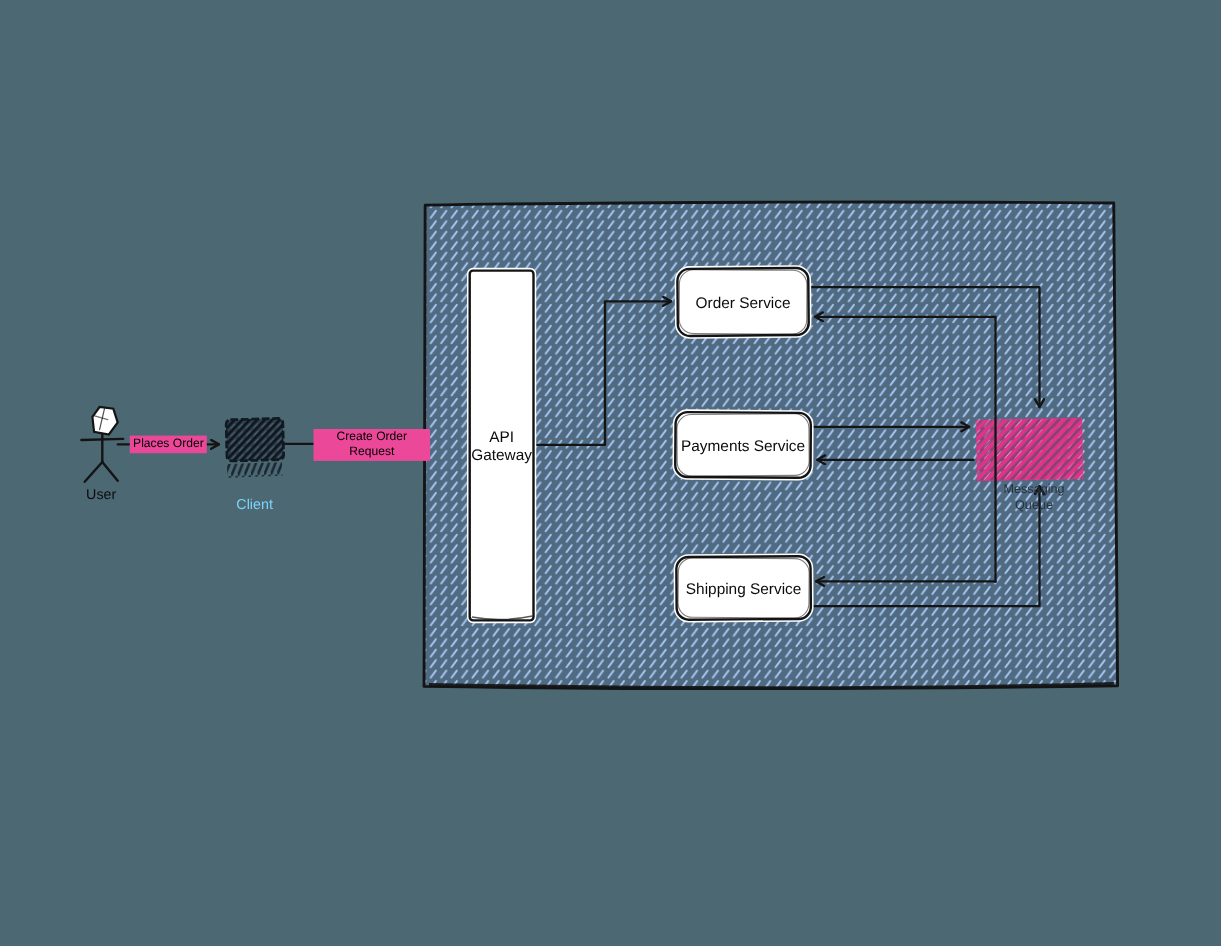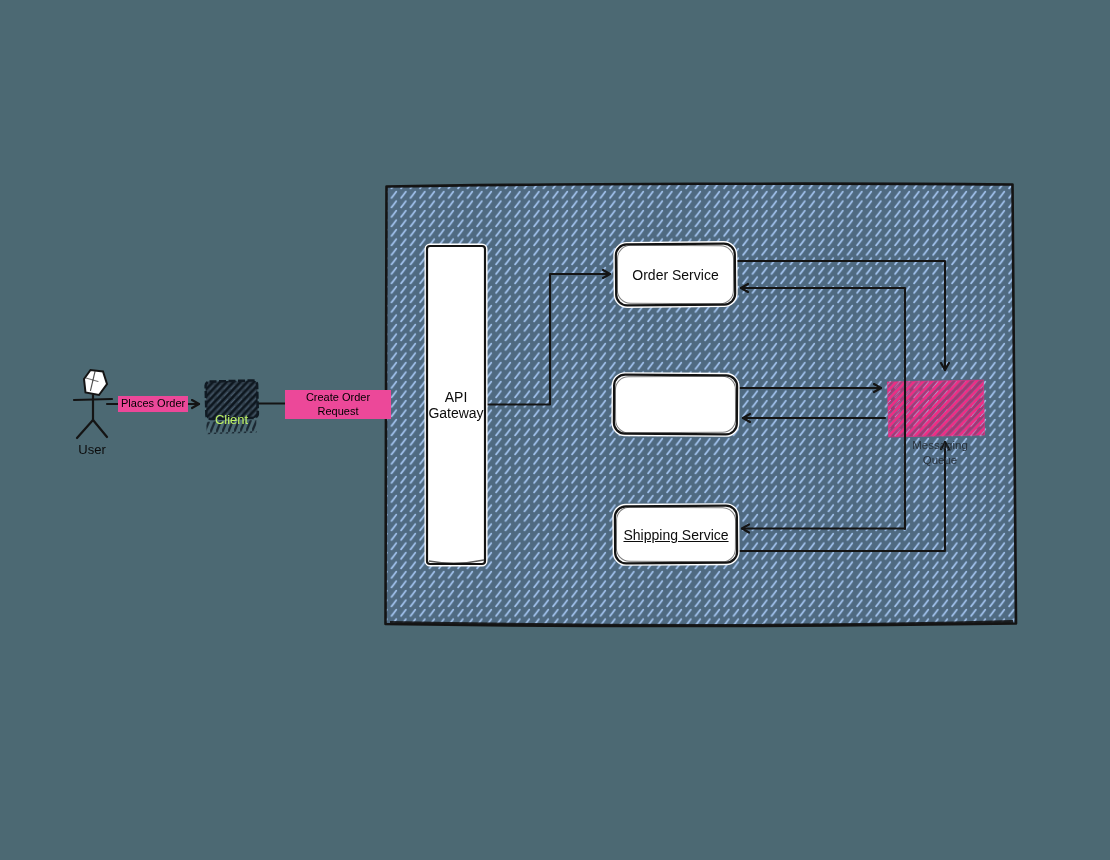--- a/index.html
+++ b/index.html
@@ -126,26 +126,27 @@
     <line x1="74" y1="400" x2="112" y2="399"></line>
     <line x1="93" y1="420" x2="77" y2="438"></line>
     <line x1="93" y1="420" x2="107" y2="437"></line>
   </g>
 </svg>
 
 <div class="t caption" style="left:64px;top:442px;width:56px;">User</div>
 
 <div class="t chip" style="left:118px;top:396px;padding:1px 3px;">Places Order</div>
 
-<div class="t caption" style="left:204px;top:412px;width:55px;color:#bef264;">Client</div>
+<div class="t caption" style="left:204px;top:451px;width:55px;color:#7dd3fc;">Client</div>
 
 <div class="t chip" style="left:285px;top:390px;width:70px;padding:1px 18px;">Create Order Request</div>
 
 <div class="t box-label" style="left:427px;top:246px;width:58px;height:318px;">API Gateway</div>
 
 <div class="t box-label" style="left:616px;top:244px;width:119px;height:61px;">Order Service</div>
 
+<div class="t box-label" style="left:614px;top:375px;width:123px;height:59px;">Payments Service</div>
 
-<div class="t box-label" style="left:615px;top:506px;width:122px;height:57px;text-decoration:underline;">Shipping Service</div>
+<div class="t box-label" style="left:615px;top:506px;width:122px;height:57px;">Shipping Service</div>
 
 <div class="t" style="left:900px;top:438px;width:80px;text-align:center;font-size:11.5px;line-height:14.5px;color:#28323c;">Messaging Queue</div>
 
 </div>
 
 </body></html>

